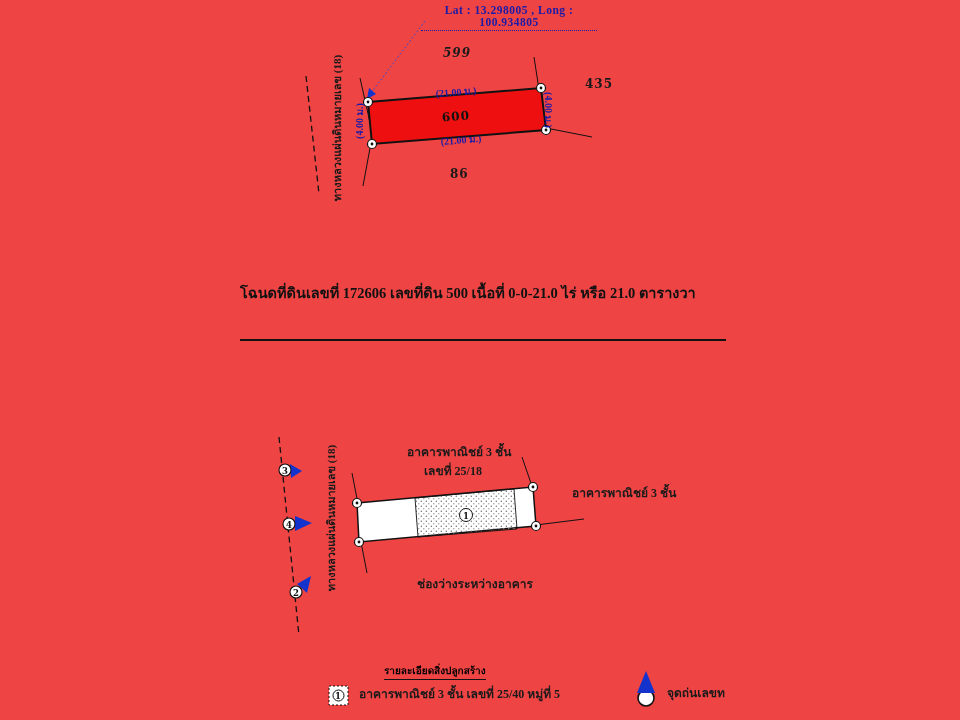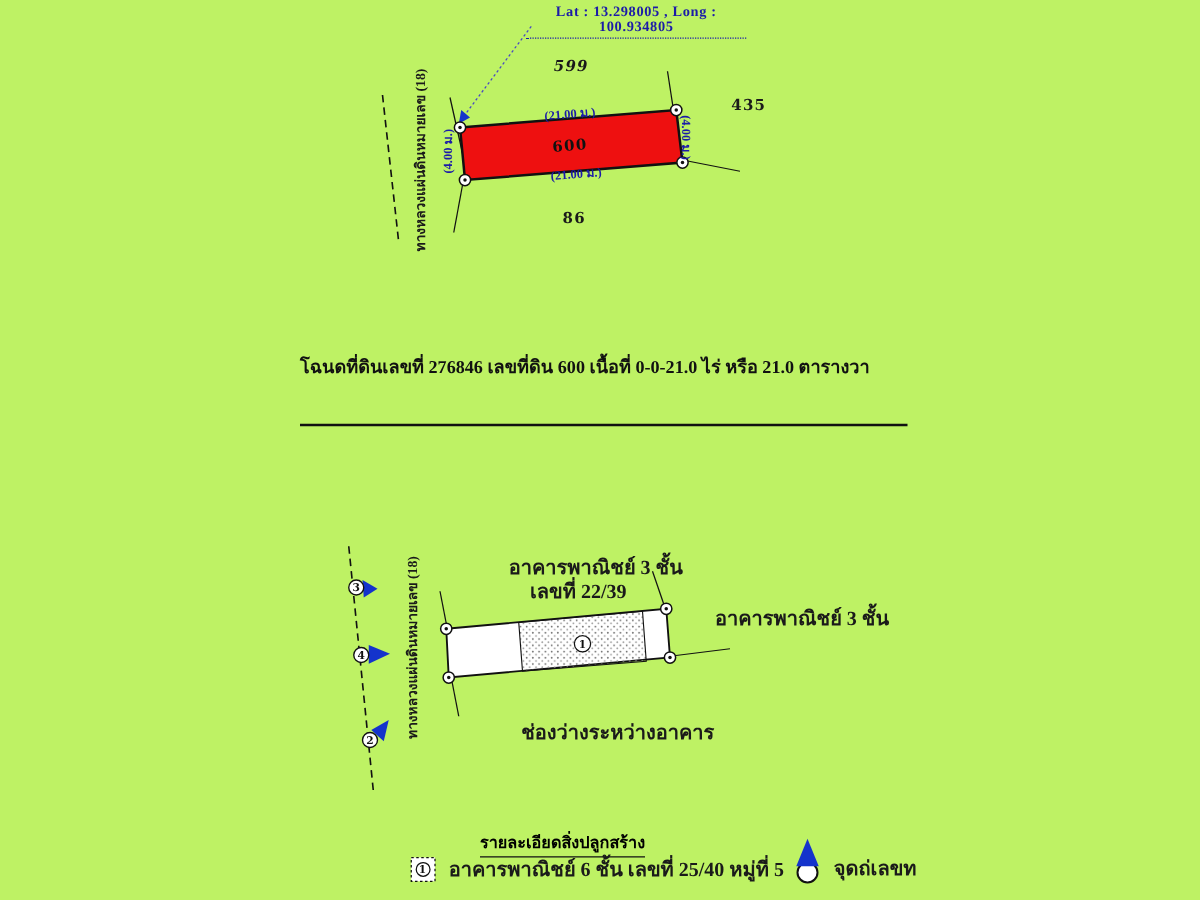--- a/index.html
+++ b/index.html
@@ -1,31 +1,31 @@
 <!DOCTYPE html>
 <html><head>
 <meta charset="utf-8">
 <style>
   html,body{margin:0;padding:0;background:#fff;}
-  #page{position:relative;width:960px;height:720px;background:#bef264;overflow:hidden;
+  #page{position:relative;width:960px;height:720px;background:#ef4444;overflow:hidden;
         font-family:"Liberation Serif","DejaVu Serif",serif;}
   svg.overlay{position:absolute;left:0;top:0;width:960px;height:720px;}
-  .lbl{position:absolute;white-space:nowrap;font-weight:bold;color:#1a1a1a;font-size:16px;line-height:1.1;}
+  .lbl{position:absolute;white-space:nowrap;font-weight:bold;color:#1a1a1a;font-size:12px;line-height:1.1;}
   .num{font-family:"DejaVu Serif","Liberation Serif",serif;letter-spacing:1px;font-size:12px;}
   .blue{color:#1b1ba8;}
   .small{font-size:10px;}
   .rot-ccw{transform:translate(-50%,-50%) rotate(-90deg);}
   .rot-cw{transform:translate(-50%,-50%) rotate(90deg);}
   .tilt{transform:translate(-50%,-50%) rotate(-4.6deg);}
   .latlong{position:absolute;left:421px;top:4px;width:176px;text-align:center;
            color:#1b1ba8;font-weight:bold;font-size:11.5px;letter-spacing:.5px;
            border-bottom:1.5px dotted #1b1ba8;padding-bottom:2px;}
   .deedline{position:absolute;left:240px;top:281px;font-size:14.5px;font-weight:bold;color:#111;}
   .divider{position:absolute;left:240px;top:339px;width:486px;height:0;border-top:2px solid #111;}
-  .legend-title{position:absolute;left:384px;top:663px;font-size:13px;font-weight:bold;
+  .legend-title{position:absolute;left:384px;top:663px;font-size:10px;font-weight:bold;
                 border-bottom:1.2px solid #111;padding-bottom:1px;}
   .circ-num{position:absolute;transform:translate(-50%,-50%);font-size:8.5px;font-weight:bold;
             color:#111;font-family:"DejaVu Serif",serif;}
 </style>
 </head>
 <body>
 
 <div id="page">
 
   <svg class="overlay" viewBox="0 0 960 720" xmlns="http://www.w3.org/2000/svg">
@@ -109,31 +109,31 @@
   <div class="lbl num" style="left:443px;top:47px;font-style:italic;">599</div>
   <div class="lbl num" style="left:585px;top:78px;">435</div>
   <div class="lbl num" style="left:450px;top:168px;">86</div>
   <div class="lbl num tilt" style="left:456px;top:117px;color:#111;">600</div>
   <div class="lbl blue small tilt" style="left:456px;top:92px;">(21.00 ม.)</div>
   <div class="lbl blue small tilt" style="left:461px;top:140px;">(21.00 ม.)</div>
   <div class="lbl blue small rot-ccw" style="left:359px;top:121px;">(4.00 ม.)</div>
   <div class="lbl blue small rot-cw" style="left:548px;top:110px;">(4.00 ม.)</div>
   <div class="lbl rot-ccw" style="left:337px;top:128px;font-size:11px;">ทางหลวงแผ่นดินหมายเลข (18)</div>
 
-  <div class="deedline">โฉนดที่ดินเลขที่ 276846 เลขที่ดิน 600 เนื้อที่ 0-0-21.0 ไร่ หรือ 21.0 ตารางวา</div>
+  <div class="deedline">โฉนดที่ดินเลขที่ 172606 เลขที่ดิน 500 เนื้อที่ 0-0-21.0 ไร่ หรือ 21.0 ตารางวา</div>
   <div class="divider"></div>
 
   <div class="lbl" style="left:407px;top:446px;">อาคารพาณิชย์ 3 ชั้น</div>
-  <div class="lbl" style="left:424px;top:465px;">เลขที่ 22/39</div>
+  <div class="lbl" style="left:424px;top:465px;">เลขที่ 25/18</div>
   <div class="lbl" style="left:572px;top:487px;">อาคารพาณิชย์ 3 ชั้น</div>
   <div class="lbl" style="left:417px;top:578px;">ช่องว่างระหว่างอาคาร</div>
   <div class="lbl rot-ccw" style="left:331px;top:518px;font-size:11px;">ทางหลวงแผ่นดินหมายเลข (18)</div>
   <div class="circ-num" style="left:466px;top:516px;">1</div>
   <div class="circ-num" style="left:285px;top:471px;">3</div>
   <div class="circ-num" style="left:289px;top:525px;">4</div>
   <div class="circ-num" style="left:296px;top:593px;">2</div>
 
   <div class="legend-title">รายละเอียดสิ่งปลูกสร้าง</div>
   <div class="circ-num" style="left:338px;top:696px;">1</div>
-  <div class="lbl" style="left:359px;top:688px;">อาคารพาณิชย์ 6 ชั้น เลขที่ 25/40 หมู่ที่ 5</div>
-  <div class="lbl" style="left:667px;top:687px;">จุดถ่เลขท</div>
+  <div class="lbl" style="left:359px;top:688px;">อาคารพาณิชย์ 3 ชั้น เลขที่ 25/40 หมู่ที่ 5</div>
+  <div class="lbl" style="left:667px;top:687px;">จุดถ่นเลขท</div>
 
 </div>
 
 </body></html>

